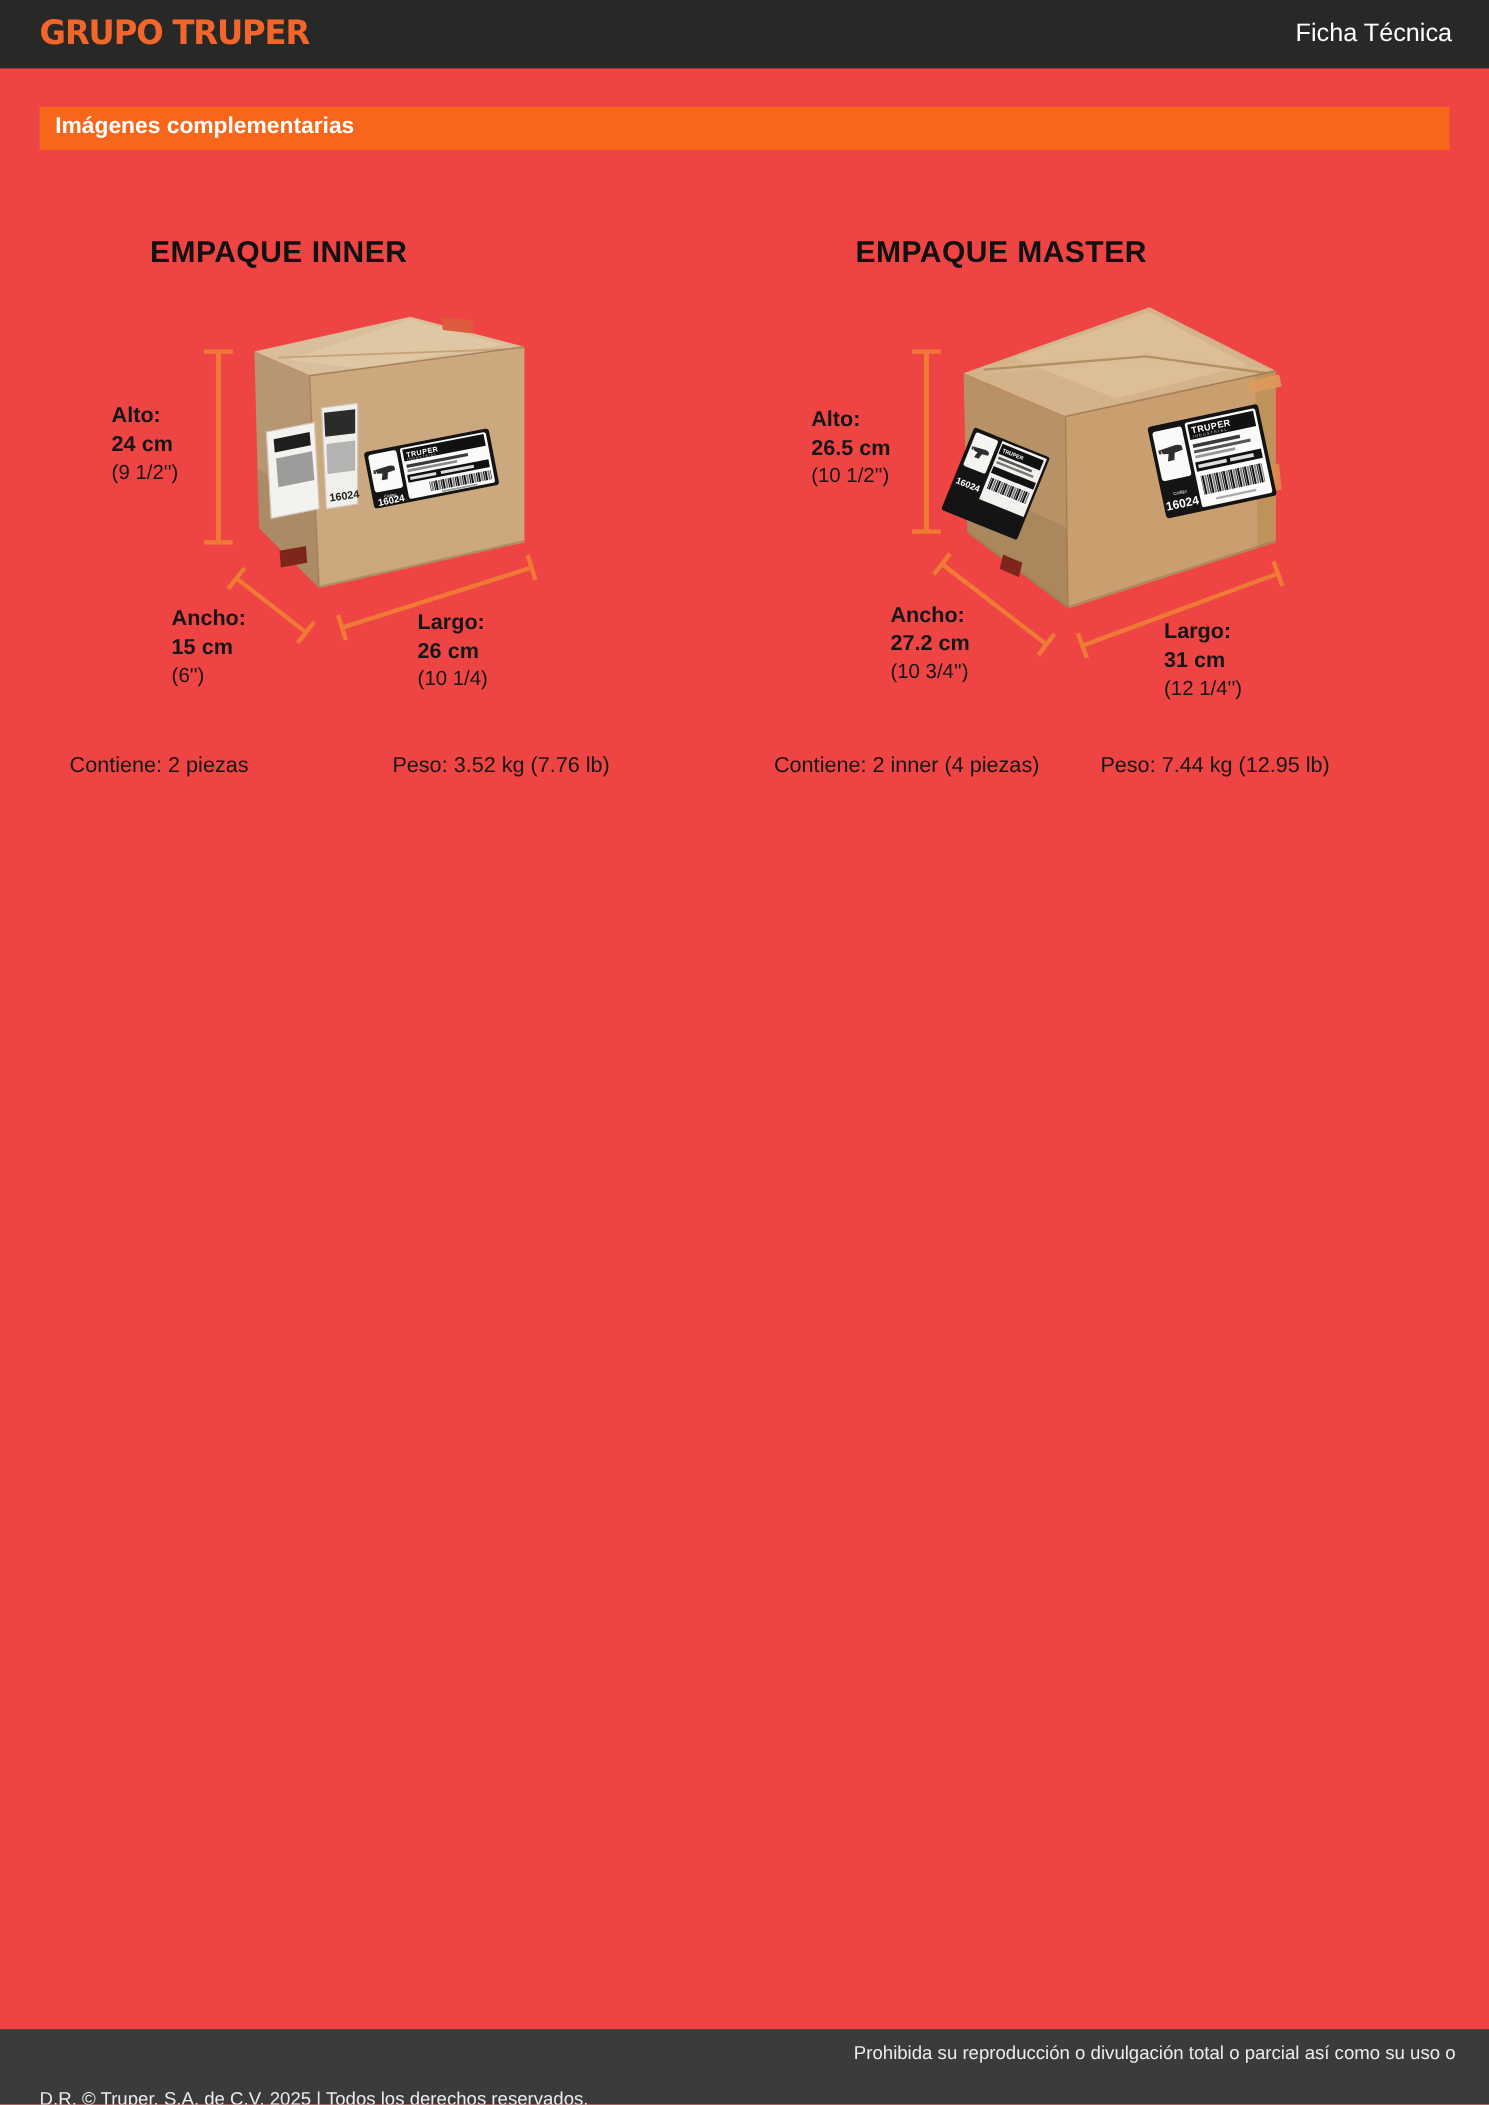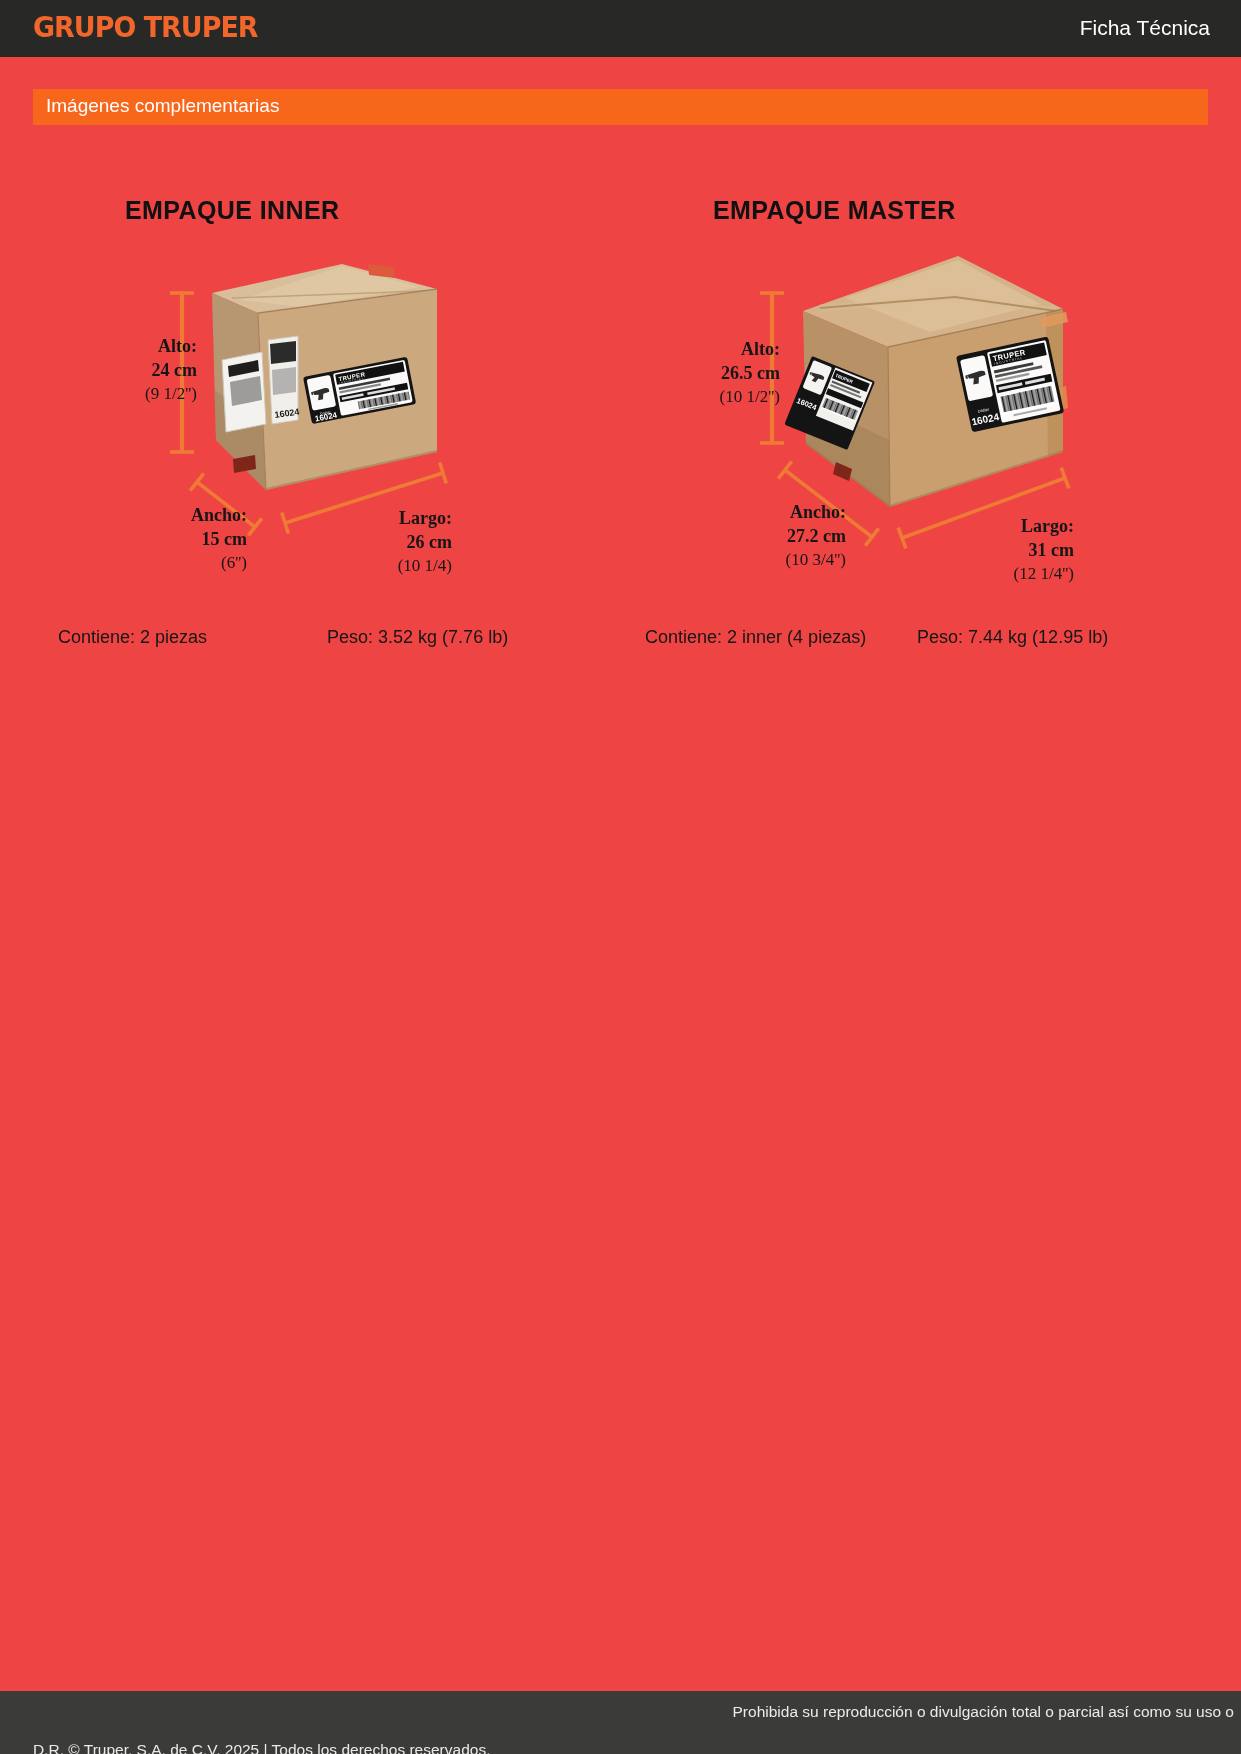--- a/index.html
+++ b/index.html
@@ -7,35 +7,35 @@
   .page{position:relative;width:1241px;height:1754px;background:#ef4444;overflow:hidden;
         font-family:"Liberation Sans",sans-serif;color:#161616;}
   
   .header{position:absolute;left:0;top:0;width:1241px;height:57px;background:#282826;}
   .logo{position:absolute;left:33px;top:11px;font-family:"DejaVu Sans",sans-serif;
         font-size:28px;font-weight:bold;color:#F3662B;letter-spacing:-1px;
         transform:scaleX(.96);transform-origin:left center;white-space:nowrap;}
   .doc-title{position:absolute;right:31px;top:16px;font-size:21px;color:#fff;white-space:nowrap;}
   
   .section-bar{position:absolute;left:33px;top:89px;width:1175px;height:36px;background:#F7671B;}
-  .section-bar .t{position:absolute;left:13px;top:6px;font-size:19px;font-weight:normal;color:#fff;white-space:nowrap;}
+  .section-bar .t{position:absolute;left:13px;top:6px;font-size:19px;font-weight:bold;color:#fff;white-space:nowrap;}
   
   .pkg-title{position:absolute;top:196px;width:350px;font-size:25px;
              font-weight:bold;color:#111;letter-spacing:.4px;white-space:nowrap;}
   
-  .dim{position:absolute;width:104px;text-align:right;font-size:18px;font-weight:bold;
-       color:#161616;line-height:24px;white-space:nowrap;font-family:Liberation Serif, serif;}
+  .dim{position:absolute;width:104px;text-align:left;font-size:18px;font-weight:bold;
+       color:#161616;line-height:24px;white-space:nowrap;}
   .dim .imp{font-weight:normal;font-size:17px;}
   
   .meta{position:absolute;top:627px;font-size:18px;color:#161616;white-space:nowrap;}
   .meta .b{font-weight:normal;}
   
   .footer{position:absolute;left:0;top:1691px;width:1241px;height:63px;background:#3B3B3A;}
   .footer-left{position:absolute;left:33px;top:23px;font-size:15.5px;color:#EBEBEB;white-space:nowrap;margin-top:27px;}
-  .footer-right{position:absolute;right:7px;top:10px;text-align:center;font-size:15.5px;
+  .footer-right{position:absolute;right:28px;top:10px;text-align:center;font-size:15.5px;
                 line-height:22px;color:#EBEBEB;white-space:nowrap;}
   .fig{position:absolute;left:0;top:240px;}
 </style>
 </head>
 <body>
 
 <div class="page">
 
   <div class="header">
     <div class="logo">GRUPO TRUPER</div>

